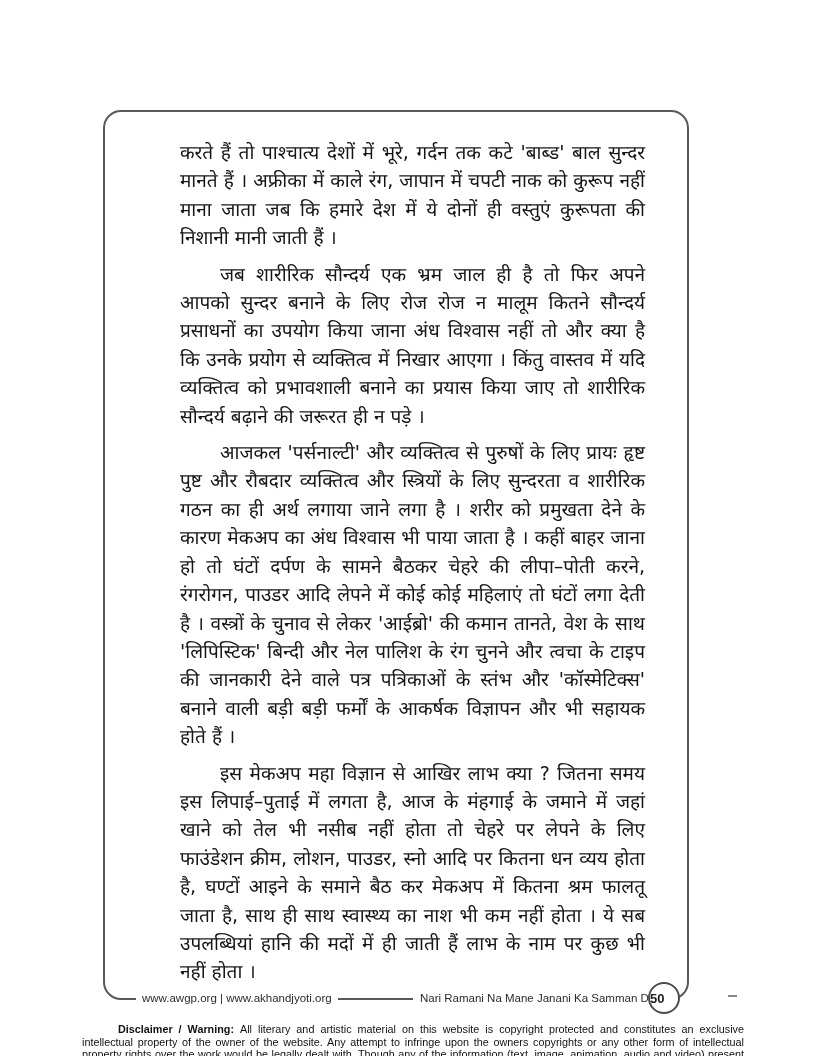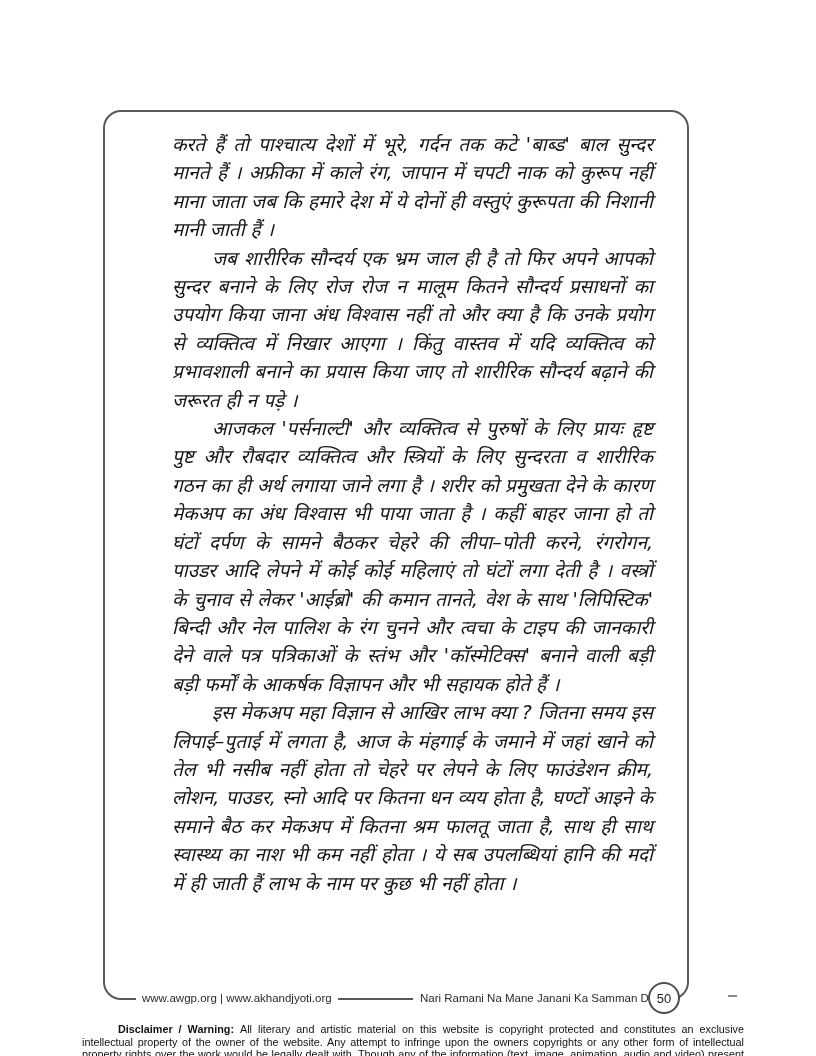--- a/index.html
+++ b/index.html
@@ -31,21 +31,21 @@
     position: absolute;
     left: 172px;
     top: 130px;
     width: 481px;
     font-family: "DejaVu Sans", "Liberation Serif", sans-serif;
     font-size: 19px;
     line-height: 28.4px;
     color: #141414;
     text-align: justify;
   }
-  .content p { margin: 0; font-style: italic; }
+  .content p { margin: 8px; }
   .content p.indent { text-indent: 40px; }
 
   
   .footer-item {
     position: absolute;
     top: 989px;
     height: 18px;
     line-height: 18px;
     background: #ffffff;
     font-family: "Liberation Sans", sans-serif;
@@ -62,24 +62,23 @@
     position: absolute;
     left: 648px;
     top: 982px;
     width: 28px;
     height: 28px;
     border: 2px solid #4d4d4f;
     border-radius: 50%;
     background: #ffffff;
     display: flex;
     align-items: center;
-    justify-content: center;
     font-family: "Liberation Sans", sans-serif;
     font-size: 13px;
-    font-weight: normal;
+    font-weight: bold;
     color: #1c1c1c;
     z-index: 3;
   }
 
   
   .stray-dash {
     position: absolute;
     left: 728px;
     top: 995px;
     width: 9px;

